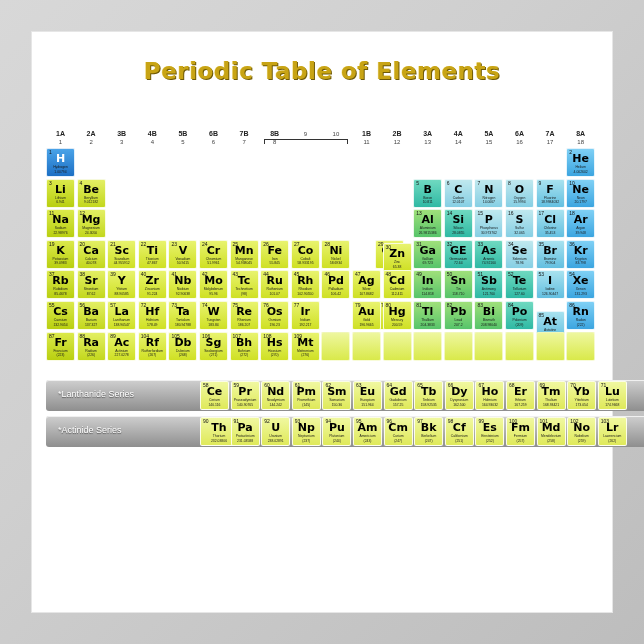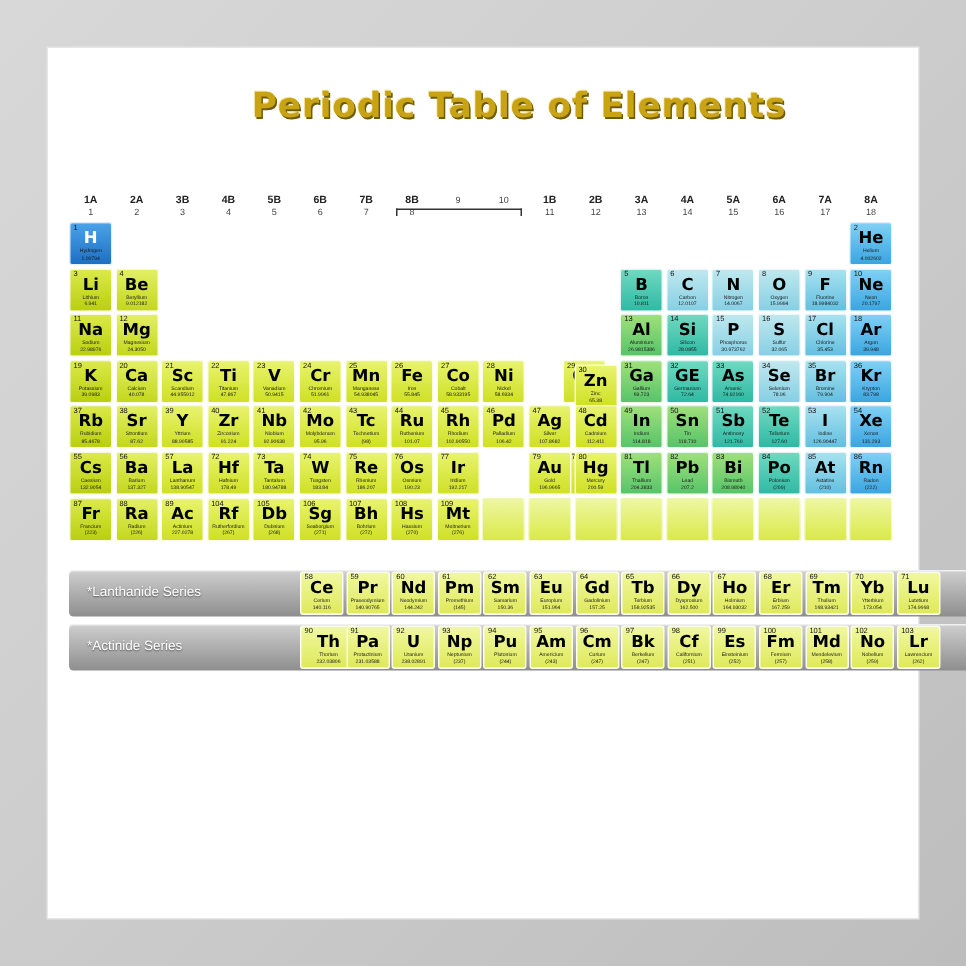--- a/index.html
+++ b/index.html
@@ -24,21 +24,20 @@
   .title{
     position:absolute;
     top:26px;left:0;width:580px;
     text-align:center;
     font-size:23px;
     font-weight:bold;
     font-family:"DejaVu Sans", sans-serif;
     color:#c8a415;
     letter-spacing:0.5px;
     text-shadow:1px 1px 0 #6f5a06, -0.5px -0.5px 0 #f5e49a;
-    padding-left:24px;
   }
   
   .grp{
     position:absolute;
     font-size:7px;
     font-weight:bold;
     color:#222;
     text-align:center;
     width:30px;
     line-height:8px;
@@ -623,21 +622,21 @@
           <span class="sym">Bi</span>
           <span class="nm">Bismuth</span>
           <span class="mass">208.98040</span>
         </div>
         <div class="cell c-metalloid" style="left: 459px; top: 153px;">
           <span class="z">84</span>
           <span class="sym">Po</span>
           <span class="nm">Polonium</span>
           <span class="mass">(209)</span>
         </div>
-        <div class="cell c-halogen" style="left: 489.6px; top: 153px;">
+        <div class="cell c-halogen" style="left: 489.6px; top: 163px;">
           <span class="z">85</span>
           <span class="sym">At</span>
           <span class="nm">Astatine</span>
           <span class="mass">(210)</span>
         </div>
         <div class="cell c-noble" style="left: 520.2px; top: 153px;">
           <span class="z">86</span>
           <span class="sym">Rn</span>
           <span class="nm">Radon</span>
           <span class="mass">(222)</span>

